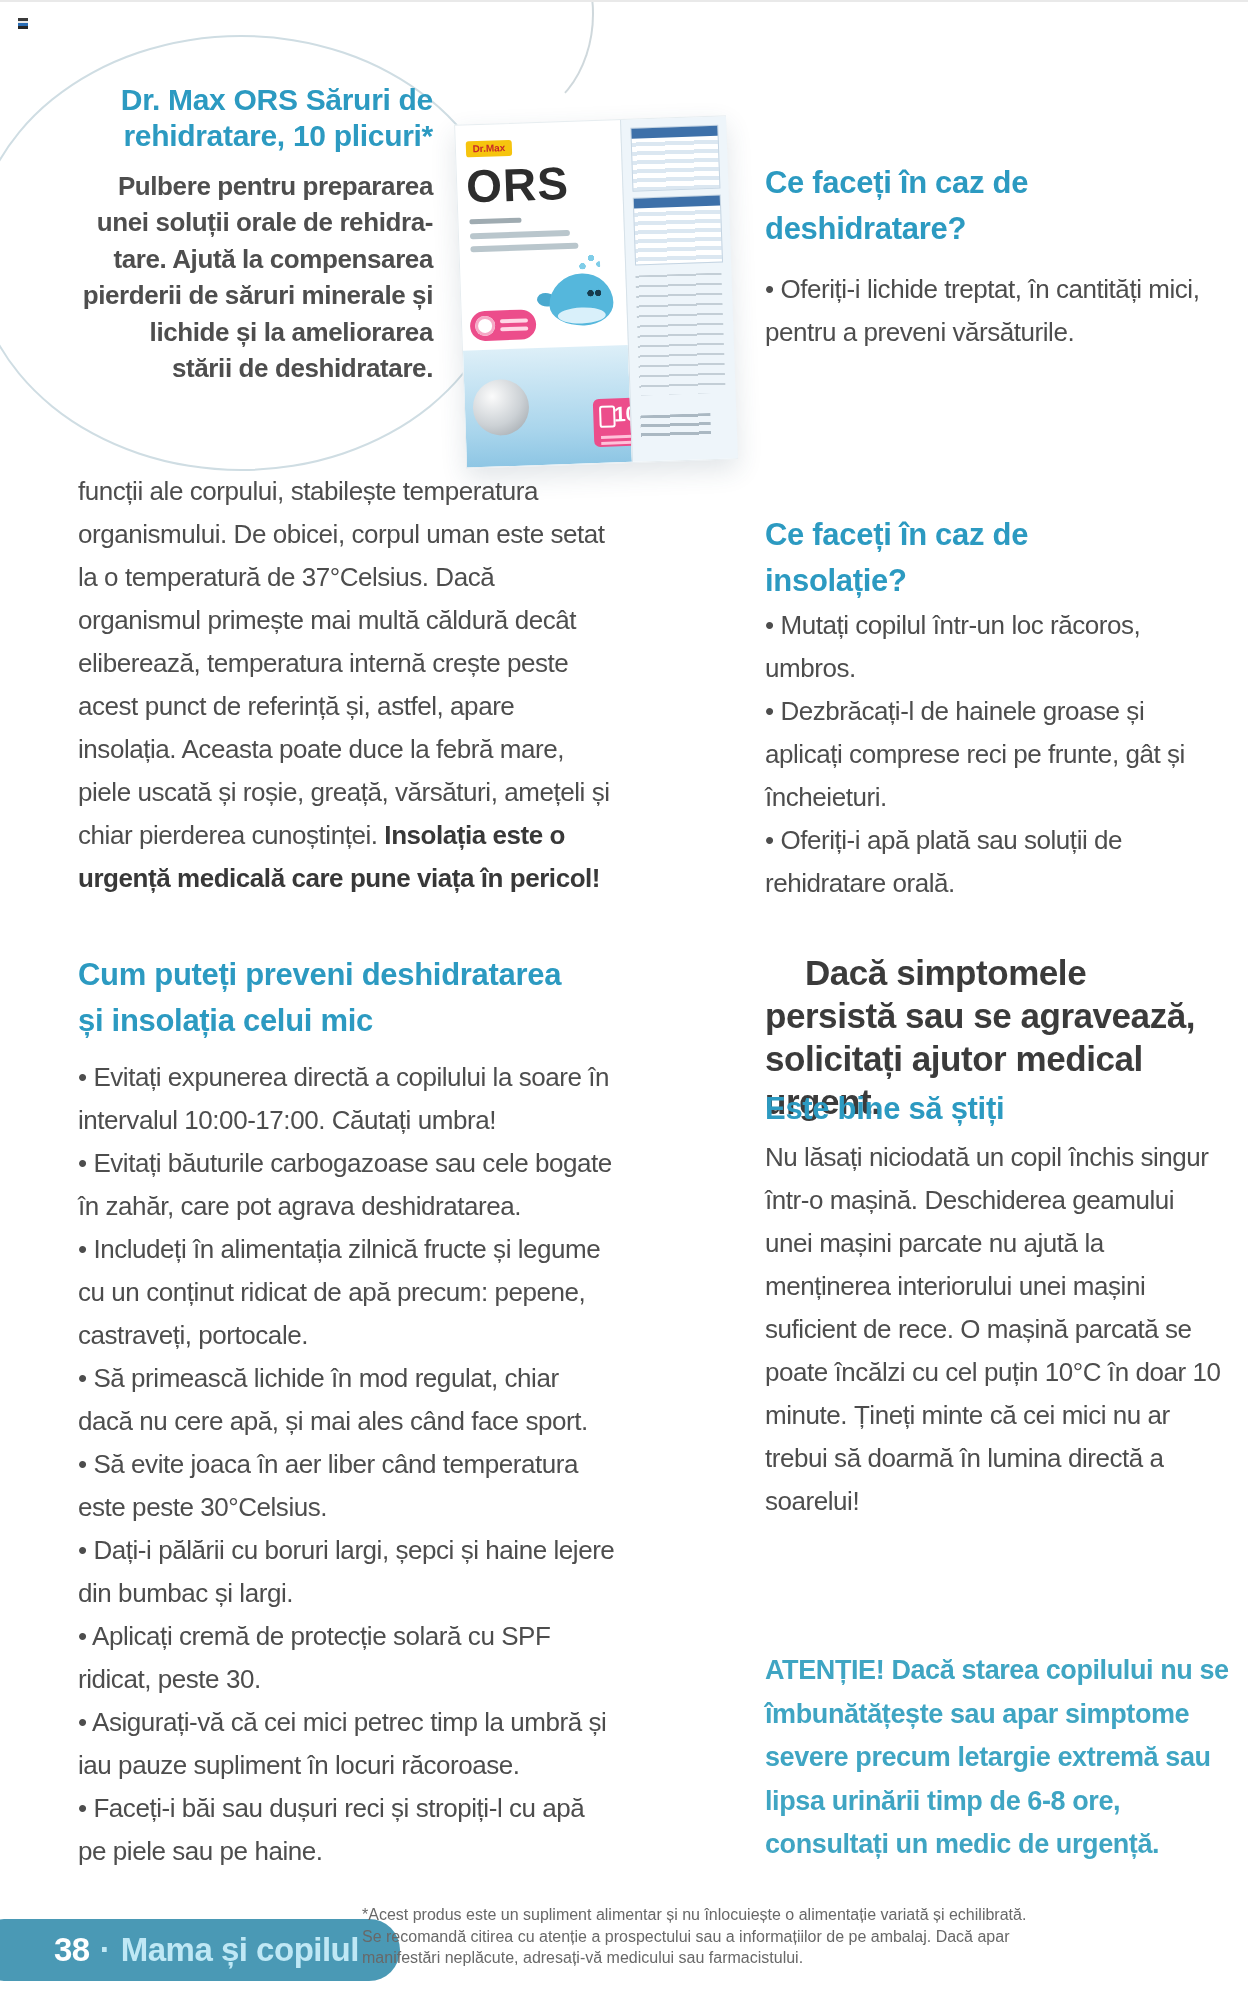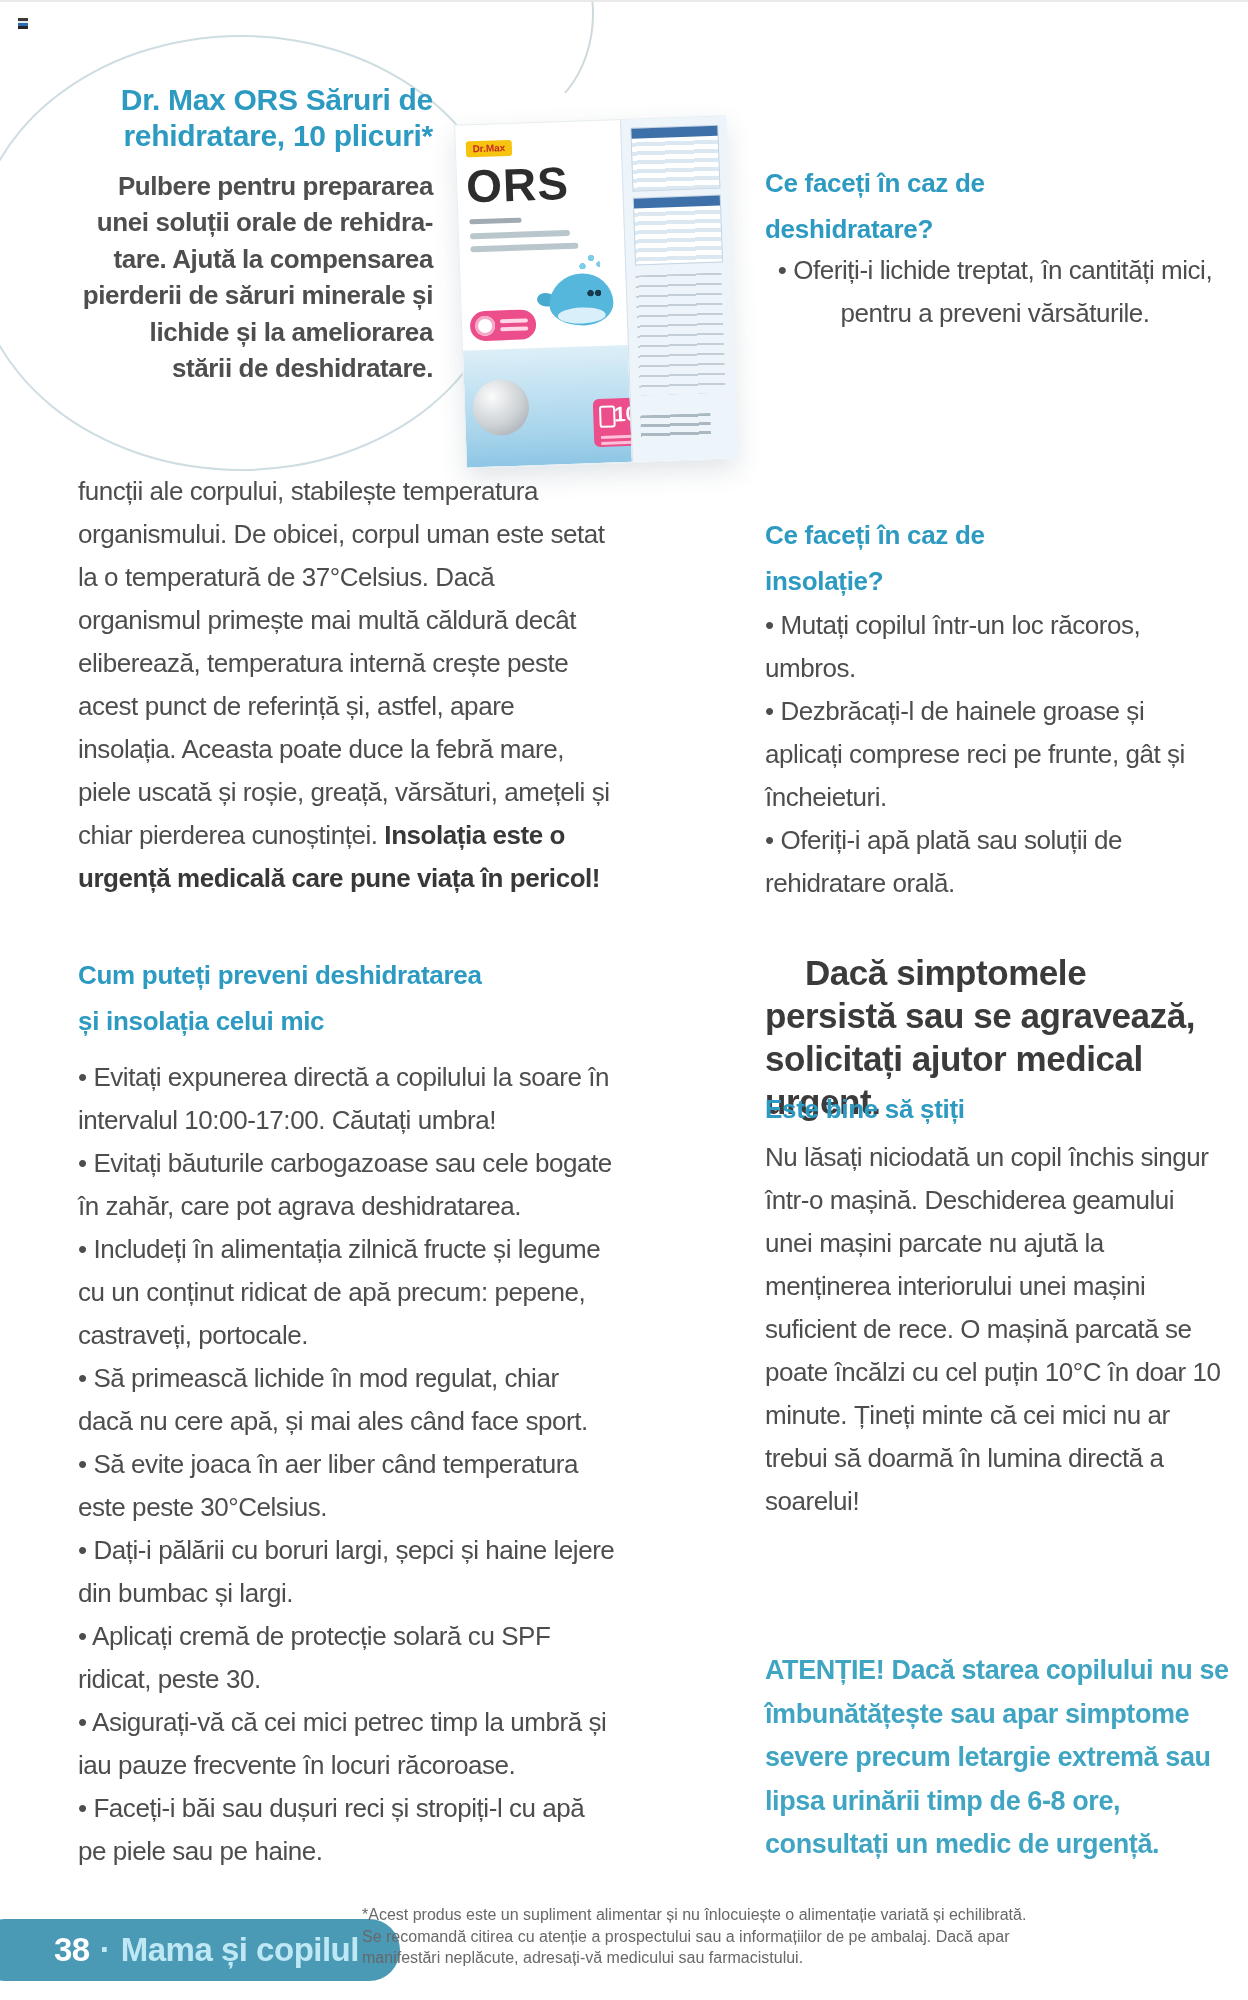--- a/index.html
+++ b/index.html
@@ -64,26 +64,26 @@
   .ps-table:before{content:"";position:absolute;left:0;top:0;right:0;height:10px;background:#3d70a9;}
   .ps-t1{top:8px;height:62px;}
   .ps-t2{top:78px;height:66px;}
   .ps-textlines{position:absolute;left:9px;top:156px;width:86px;height:120px;
     background:repeating-linear-gradient(180deg,#c3ced6 0 2px,transparent 2px 10px);}
   .ps-footlines{position:absolute;left:9px;top:296px;width:70px;height:26px;
     background:repeating-linear-gradient(180deg,#aab8c2 0 3px,transparent 3px 9px);}
   
   .body, .body p, .blist p{font-size:26px;line-height:43px;letter-spacing:-0.45px;color:#4d4d4d;margin:0;}
   .bold-tail{font-weight:bold;color:#383838;}
-  .h-teal div{font-size:26px;line-height:46px;font-weight:bold;color:#2c9ac1;letter-spacing:-0.3px;white-space:nowrap;}
+  .h-teal div{font-size:31px;line-height:46px;font-weight:bold;color:#2c9ac1;letter-spacing:-0.3px;white-space:nowrap;}
   .left-para{position:absolute;left:78px;top:468px;width:537px;}
   .left-h{position:absolute;left:78px;top:950px;}
   .left-bullets{position:absolute;left:78px;top:1054px;width:537px;}
   .r-h1{position:absolute;left:765px;top:158px;}
-  .r-b1{position:absolute;left:765px;top:247px;width:460px;text-align:center;}
+  .r-b1{position:absolute;left:765px;top:266px;width:460px;}
   .r-h2{position:absolute;left:765px;top:510px;}
   .r-b2{position:absolute;left:765px;top:602px;width:460px;}
   .r-note{position:absolute;left:765px;top:914px;width:460px;font-weight:bold;color:#3b3b3b;
     font-size:35px;line-height:43px;letter-spacing:-0.45px;text-indent:40px;}
   .r-h3{position:absolute;left:765px;top:1084px;}
   .r-para{position:absolute;left:765px;top:1134px;width:460px;}
   .r-attn{position:absolute;left:765px;top:1620px;width:468px;font-weight:bold;color:#3fa5c3;
     font-size:27px;line-height:43.5px;letter-spacing:-0.4px;}
   
   .footer-badge{position:absolute;left:-14px;top:1917px;width:414px;height:62px;background:#4a99b5;
@@ -151,21 +151,21 @@
     </div>
 
   <div class="blist left-bullets">
       <p>• Evitați expunerea directă a copilului la soare în intervalul 10:00-17:00. Căutați umbra!</p>
       <p>• Evitați băuturile carbogazoase sau cele bogate în zahăr, care pot agrava deshidratarea.</p>
       <p>• Includeți în alimentația zilnică fructe și legume cu un conținut ridicat de apă precum: pepene, castraveți, portocale.</p>
       <p>• Să primească lichide în mod regulat, chiar dacă nu cere apă, și mai ales când face sport.</p>
       <p>• Să evite joaca în aer liber când temperatura este peste 30°Celsius.</p>
       <p>• Dați-i pălării cu boruri largi, șepci și haine lejere din bumbac și largi.</p>
       <p>• Aplicați cremă de protecție solară cu SPF ridicat, peste 30.</p>
-      <p>• Asigurați-vă că cei mici petrec timp la umbră și iau pauze frecvente în locuri răcoroase.</p>
+      <p>• Asigurați-vă că cei mici petrec timp la umbră și iau pauze supliment în locuri răcoroase.</p>
       <p>• Faceți-i băi sau dușuri reci și stropiți-l cu apă pe piele sau pe haine.</p>
     </div>
 
   <div class="h-teal r-h1">
       <div>Ce faceți în caz de</div>
       <div>deshidratare?</div>
     </div>
   <div class="blist r-b1">
       <p>• Oferiți-i lichide treptat, în cantități mici, pentru a preveni vărsăturile.</p>
     </div>

